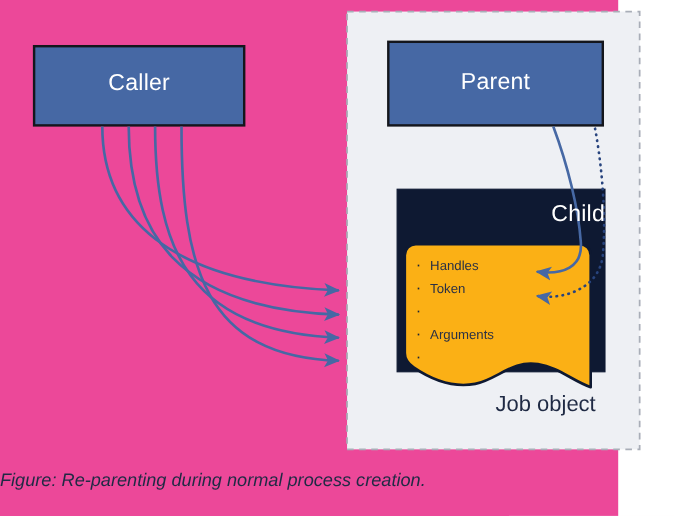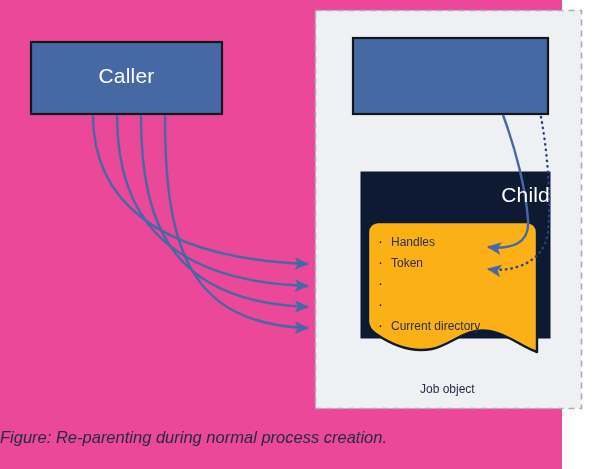--- a/index.html
+++ b/index.html
@@ -78,26 +78,26 @@
   .attribute-text {
     color: #2b3145;
     font-family: "Liberation Sans", sans-serif;
     font-size: 12px;
     line-height: 21px;
     white-space: nowrap;
   }
   #job-object-label {
     position: absolute;
     left: 420px;
-    top: 382px;
+    top: 357px;
     width: 152px;
-    text-align: left;
+    text-align: center;
     color: #1f2a44;
     font-family: "Liberation Sans", sans-serif;
-    font-size: 12px;
+    font-size: 20px;
     white-space: nowrap;
   }
   #figure-caption {
     position: absolute;
     left: 0px;
     top: 428px;
     width: 613px;
     color: #1f2a44;
     font-family: "Liberation Sans", sans-serif;
     font-size: 16.5px;
@@ -147,41 +147,42 @@
 
     <path d="M 165 115 C 165 243 186 324 308 328" fill="none" stroke="#4668a4" stroke-width="2.4" marker-end="url(#arrowHeadBlue)"></path>
 
     <path d="M 503 115 C 516 150 526 190 528 220 C 530 243 512 250 488 247" fill="none" stroke="#4668a4" stroke-width="2.4" marker-end="url(#arrowHeadBlue)"></path>
 
     <path d="M 541 117 C 548 155 551 200 548 232 C 545 262 513 273 488 269" fill="none" stroke="#28447e" stroke-width="2.4" stroke-linecap="round" stroke-dasharray="0.5 5" marker-end="url(#arrowHeadBlueDot)"></path>
   </svg>
 
   <div class="box-label" id="caller-box-label">Caller</div>
 
+  <div class="box-label" id="parent-box-label">Parent</div>
 
   <div class="box-label" id="child-box-label">Child</div>
 
   <div id="attribute-list">
     <div class="attribute-row">
       <span class="attribute-bullet">·</span>
       <span class="attribute-text">Handles</span>
     </div>
     <div class="attribute-row">
       <span class="attribute-bullet">·</span>
       <span class="attribute-text">Token</span>
     </div>
     <div class="attribute-row">
       <span class="attribute-bullet">·</span>
     </div>
     <div class="attribute-row">
       <span class="attribute-bullet">·</span>
+      <span class="attribute-text">Arguments</span>
     </div>
     <div class="attribute-row">
       <span class="attribute-bullet">·</span>
-      <span class="attribute-text">Current directory</span>
     </div>
   </div>
 
   <div id="job-object-label">Job object</div>
 
   <div id="figure-caption">Figure: Re-parenting during normal process creation.</div>
 
 </div>
 
 </body></html>

